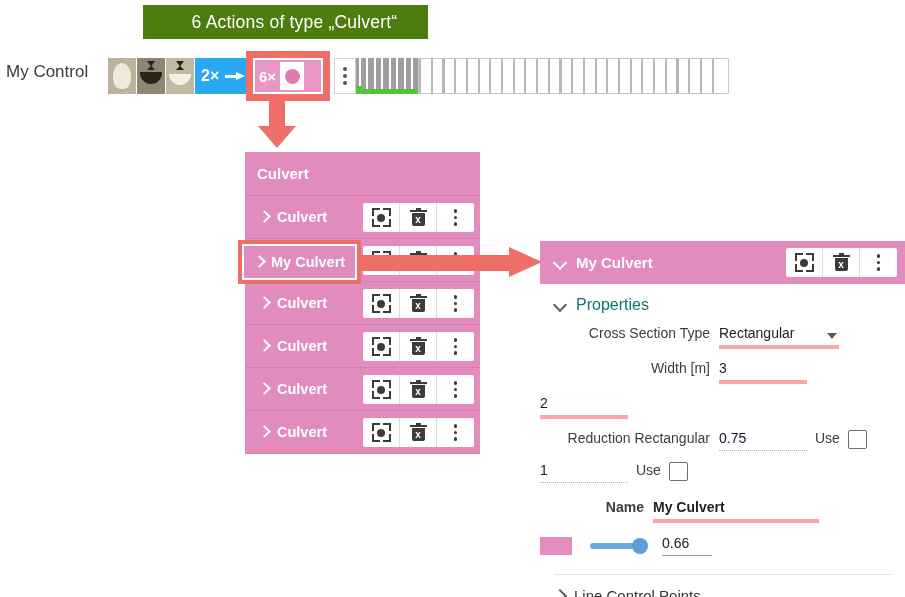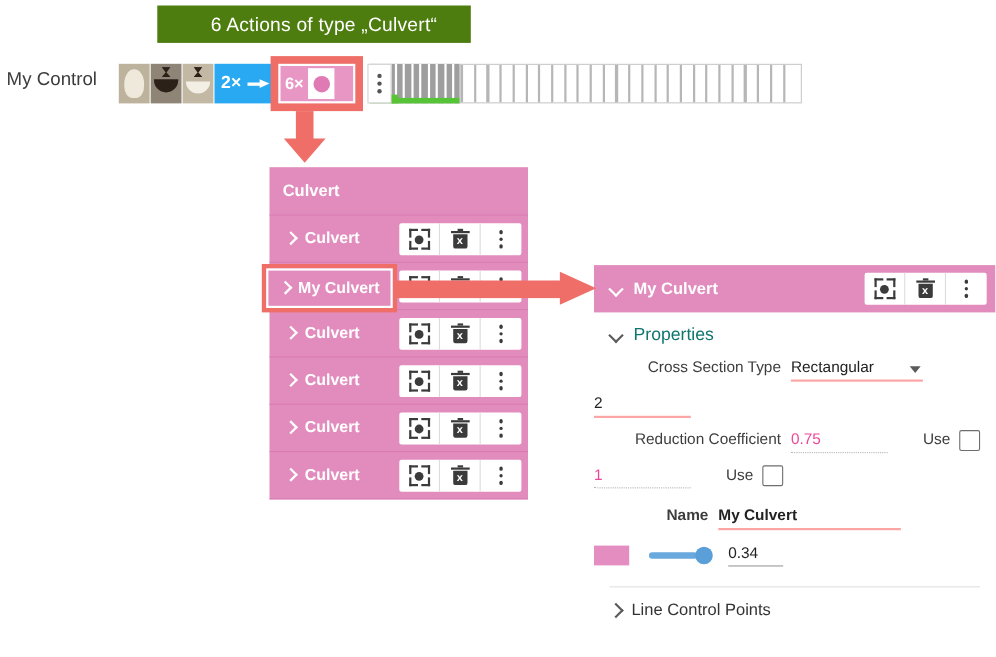--- a/index.html
+++ b/index.html
@@ -201,30 +201,30 @@
   #props-sub .lbl{font-size:16px;color:#0f766e;margin-left:10px;}
 
   .field{
     display:flex;align-items:flex-start;margin-top:11px;padding-right:8px;
   }
   .f-label{
     width:170px;text-align:right;font-size:14px;color:#3d3d3d;padding-right:9px;
     white-space:nowrap;line-height:17px;
   }
   .f-value{
-    width:88px;font-size:14px;color:#222;border-bottom:2px solid #fca5a5;
+    width:88px;font-size:14px;color:#222;border-bottom:4px solid #fca5a5;
     padding-bottom:3px;line-height:17px;position:relative;
   }
-  .f-value.disabled{color:#ec4899;border-bottom:1px dotted #b4b4b4;}
+  .f-value.disabled{color:#0f172a;border-bottom:1px dotted #b4b4b4;}
   .f-value.wide{width:120px;}
   .caret{
     position:absolute;right:2px;bottom:6px;width:0;height:0;
     border-left:5px solid transparent;border-right:5px solid transparent;border-top:6px solid #5b5b5b;
   }
-  .use-label{font-size:14px;color:#3d3d3d;margin-left:32px;line-height:17px;}
+  .use-label{font-size:14px;color:#3d3d3d;margin-left:8px;line-height:17px;}
   .checkbox{
     width:19px;height:19px;border:1.4px solid #6e6e6e;border-radius:2px;
     margin-left:8px;background:#fff;box-sizing:border-box;
   }
 
   #name-field{margin-top:16px;font-weight:bold;}
   #name-field .f-label{width:104px;}
   #name-field .f-value{width:166px;}
 
   #color-field{margin-top:12px;align-items:center;}
@@ -584,27 +584,31 @@
   <div id="props-sub">
     <span class="chev"></span>
     <span class="lbl">Properties</span>
   </div>
 
   <div class="field">
     <span class="f-label">Cross Section Type</span>
     <span class="f-value wide">Rectangular<span class="caret"></span></span>
   </div>
 
+  <div class="field">
+    <span class="f-label">Width [m]</span>
+    <span class="f-value">3</span>
+  </div>
 
   <div class="field">
     <span class="f-value">2</span>
   </div>
 
   <div class="field">
-    <span class="f-label">Reduction Coefficient</span>
+    <span class="f-label">Reduction Rectangular</span>
     <span class="f-value disabled">0.75</span>
     <span class="use-label">Use</span>
     <span class="checkbox"></span>
   </div>
 
   <div class="field">
     <span class="f-value disabled">1</span>
     <span class="use-label">Use</span>
     <span class="checkbox"></span>
   </div>
@@ -613,21 +617,21 @@
     <span class="f-label">Name</span>
     <span class="f-value">My Culvert</span>
   </div>
 
   <div class="field" id="color-field">
     <span id="swatch"></span>
     <span id="slider">
       <span class="track"></span>
         <span class="knob"></span>
     </span>
-    <span id="color-val">0.34</span>
+    <span id="color-val">0.66</span>
   </div>
 
   <div id="divider"></div>
 
   <div id="lcp">
     <span class="chev"></span>
     <span class="lbl">Line Control Points</span>
   </div>
 </div>
 

